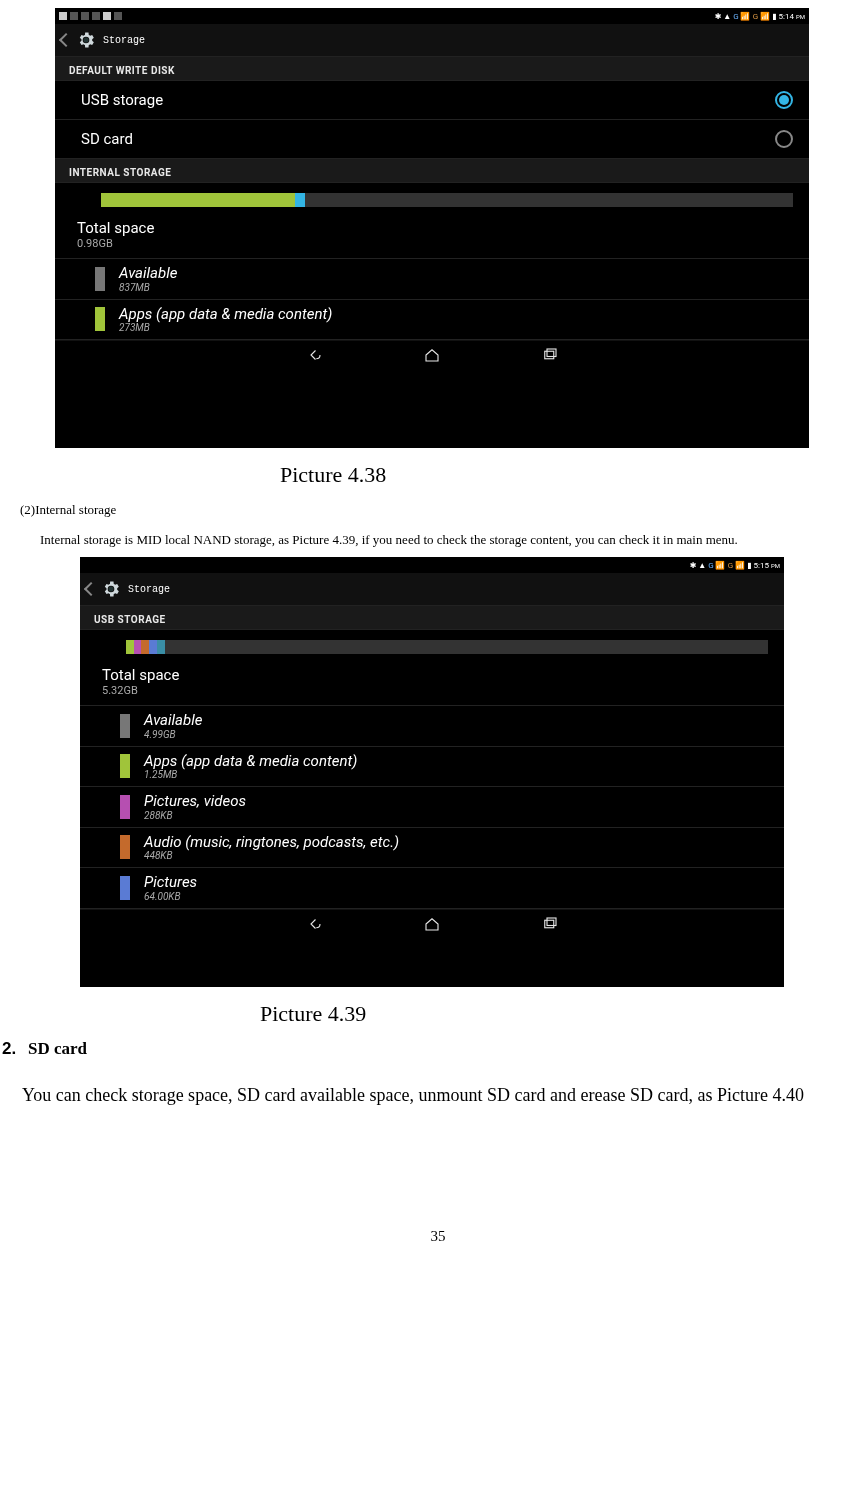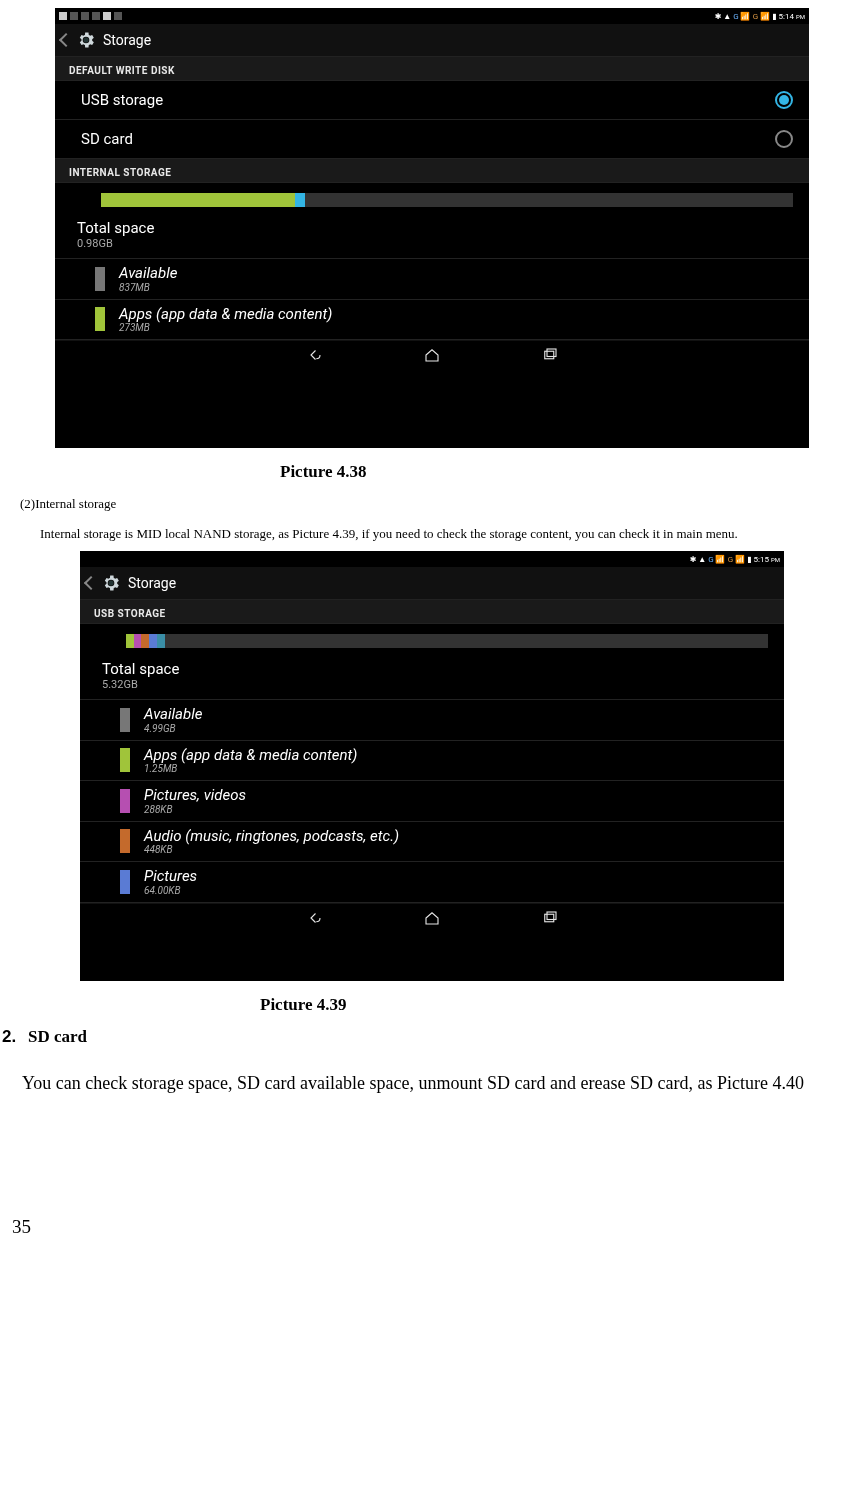--- a/index.html
+++ b/index.html
@@ -54,21 +54,21 @@
     border-bottom: 2px solid #888;
     transform: rotate(45deg);
     margin: 0 4px 0 2px;
   }
   .gear {
     width: 22px; height: 22px;
     display:flex; align-items:center; justify-content:center;
     margin-right: 6px;
   }
   .gear svg { width: 20px; height: 20px; }
-  .title-text { font-size: 14px; color: #fff; }
+  .title-text { font-size: 10px; color: #fff; font-family: Liberation Mono, monospace; }
 
   .section-header {
     font-size: 10px;
     font-weight: 700;
     letter-spacing: 0.5px;
     color: #e8e8e8;
     padding: 8px 12px 4px 14px;
     background: #1a1a1a;
     border-bottom: 1px solid #222;
   }
@@ -130,28 +130,28 @@
     background:#000;
     border-top: 1px solid #111;
     display:flex;
     justify-content:center;
     gap: 100px;
     align-items:center;
   }
   .nav-icon { width:18px; height:18px; opacity:0.9; }
 
   
-  .caption { text-align:left; font-weight:700; font-size:17px; margin: 14px 0 12px 280px; }
+  .caption { text-align:left; font-weight:400; font-size:22px; margin: 14px 0 12px 280px; }
   .para { font-size: 13px; line-height: 1.5; margin: 10px 0 0 0; padding: 0 6px 0 20px;}
   .para.indent { text-indent: 0;}
   .list-num { display:flex; font-size:17px; }
   .list-num .n { width: 26px; font-weight:700; font-family: Arial, sans-serif; text-align:left; padding-left:2px;}
   .list-num .lbl { font-weight:700; }
   .para2 { font-size:18px; line-height:1.4; padding: 6px 4px 0 22px; }
-  .page-num { font-size:19px; margin-top: 120px; margin-left: 12px; }
+  .page-num { text-align:center; font-size:15px; margin-top: 120px; margin-left: 12px; }
 </style>
 </head>
 <body>
 
 <div class="page">
 
   <div class="screenshot scr1">
     <div class="status-bar">
       <div class="status-left">
         <span class="sicon"></span>

